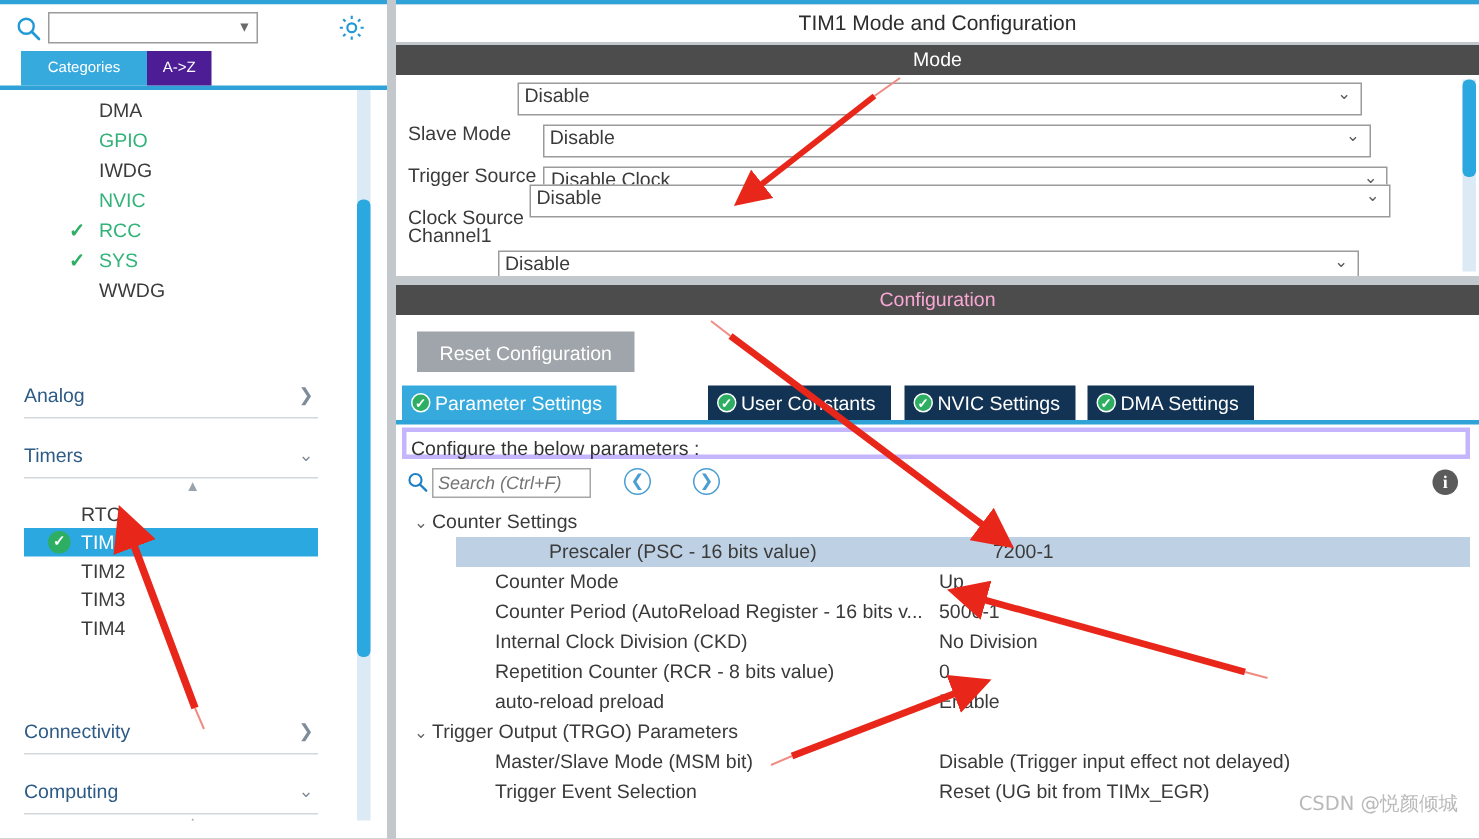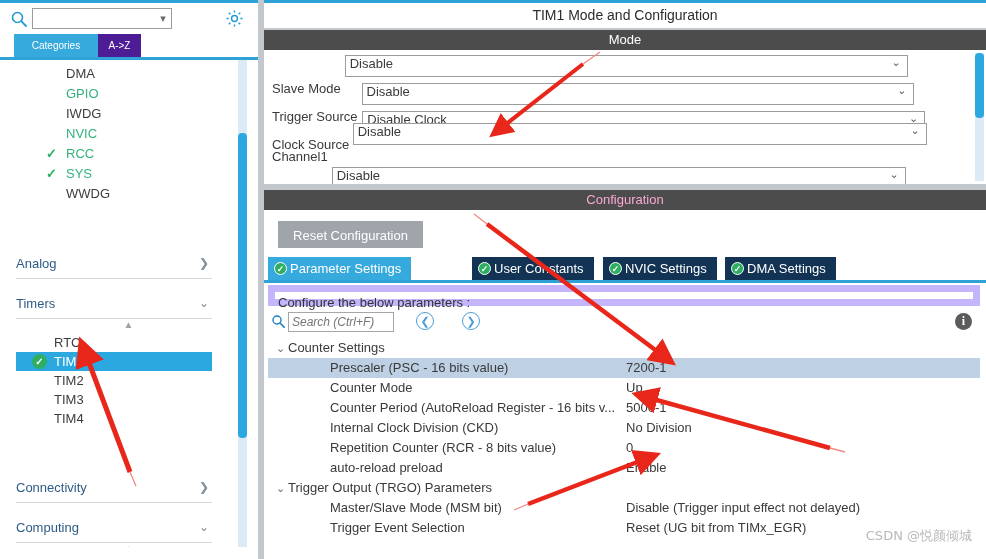--- a/index.html
+++ b/index.html
@@ -137,21 +137,21 @@
     position:absolute;top:0;height:23px;line-height:23px;color:#fff;font-size:13px;
     background:#123354;padding-left:22px;padding-right:10px;box-sizing:border-box;white-space:nowrap;
   }
   .ctab.sel{background:#36a9dd;}
   .ctab .dot{
     position:absolute;left:6px;top:5px;width:13px;height:13px;border-radius:50%;
     background:#2eae62;color:#fff;font-size:9px;line-height:13px;text-align:center;font-weight:bold;
     border:1px solid #ffffff;box-sizing:border-box;
   }
   .cfg-note{
-    position:absolute;left:4px;top:75px;width:712px;height:21px;border:7px solid #c4b5fd;
+    position:absolute;left:4px;top:75px;width:712px;height:21px;border:3px solid #c4b5fd;
     background:#fff;line-height:21px;font-size:13px;color:#333;padding-left:3px;box-sizing:border-box;
   }
   .srch-row{position:absolute;left:4px;top:100px;width:712px;height:26px;}
   .srch-ic{position:absolute;left:3px;top:4px;width:15px;height:15px;}
   .srch-box{
     position:absolute;left:20px;top:2px;width:106px;height:20px;border:1px solid #a6a6a6;background:#fff;
     box-sizing:border-box;
   }
   .srch-box input{
     border:none;outline:none;width:100%;height:18px;font-style:italic;font-size:12px;color:#8d8d8d;
@@ -166,21 +166,21 @@
     background:#5b5b5b;color:#fff;font-size:12px;font-weight:bold;line-height:17px;text-align:center;
     font-family:"Liberation Serif", serif;
   }
 
   .ptable{position:absolute;left:4px;top:128px;width:712px;}
   .prow{position:relative;height:20px;line-height:20px;font-size:13px;color:#3a3a3a;}
   .prow.group{padding-left:8px;color:#3a3a3a;}
   .prow.group .tw{display:inline-block;width:12px;color:#6a6a6a;font-size:11px;}
   .prow .pname{position:absolute;left:62px;white-space:nowrap;}
   .prow .pval{position:absolute;left:358px;white-space:nowrap;color:#3a3a3a;}
-  .prow.sel{background:#bed0e3;}
+  .prow.sel{background:#bed0e3;margin-left:36px;}
 
   .watermark{
     position:absolute;right:14px;bottom:14px;font-size:13px;color:#b9b9b9;
     white-space:nowrap;font-family:"DejaVu Sans", sans-serif;
   }
 
   
   .arrows{position:absolute;left:0;top:0;width:986px;height:559px;pointer-events:none;}
 </style>
 </head>

